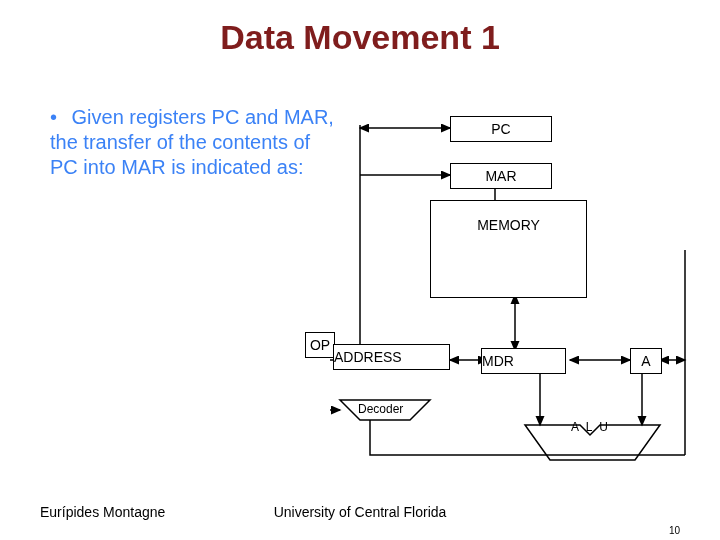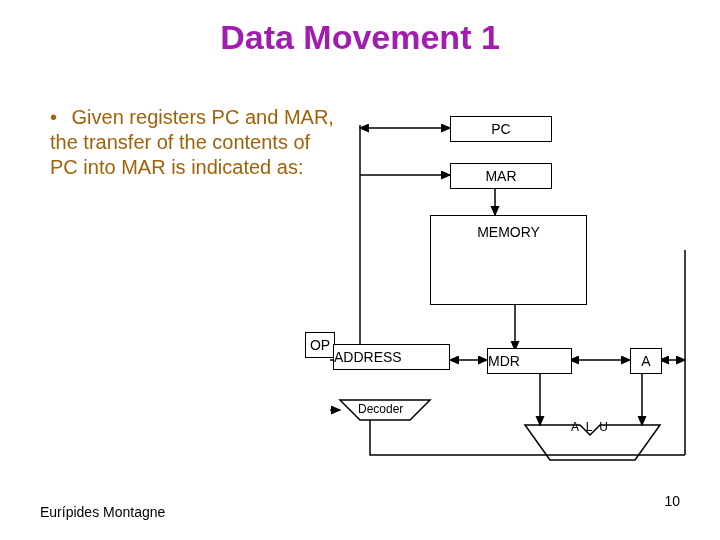--- a/index.html
+++ b/index.html
@@ -1,24 +1,24 @@
 <!DOCTYPE html>
 <html><head>
 <meta charset="utf-8">
 <style>
   html,body{margin:0;padding:0;width:720px;height:540px;font-family:Arial,Helvetica,sans-serif;background:#fff;color:#000}
   .slide{position:relative;width:720px;height:540px}
-  .title{position:absolute;top:18px;left:0;right:0;text-align:center;font-size:34px;font-weight:bold;color:#a21caf}
-  .bullet{position:absolute;left:50px;top:105px;width:290px;font-size:20px;color:#a16207;line-height:1.25}
+  .title{position:absolute;top:18px;left:0;right:0;text-align:center;font-size:34px;font-weight:bold;color:#7f1d1d}
+  .bullet{position:absolute;left:50px;top:105px;width:290px;font-size:20px;color:#3b82f6;line-height:1.25}
   .dot{display:inline-block;width:16px}
   .rtl{position:absolute;left:120px;top:258px;font-size:20px}
   .arrow-glyph{font-family:Wingdings,Arial;font-size:20px}
   .footer-left{position:absolute;left:40px;bottom:20px;font-size:14px}
   .footer-center{position:absolute;left:0;right:0;bottom:20px;text-align:center;font-size:14px}
-  .footer-right{position:absolute;right:40px;bottom:31px;font-size:14px}
+  .footer-right{position:absolute;right:40px;bottom:4px;font-size:10px}
 
   
   .diag{position:absolute;left:330px;top:100px;width:370px;height:380px}
   .box{position:absolute;border:1.5px solid #000;background:#fff;font-size:14px;display:flex;align-items:center;justify-content:center}
   .label{position:absolute;font-size:12px}
   svg.wires{position:absolute;left:0;top:0;width:370px;height:380px;pointer-events:none}
 </style>
 </head>
 <body>
 
@@ -70,24 +70,25 @@
 
       <path d="M 40 320 L 40 355 L 355 355" fill="none" stroke="#000" stroke-width="1.5"></path>
 
       <path d="M 195 325 L 250 325 L 260 335 L 270 325 L 330 325 L 305 360 L 220 360 Z" fill="none" stroke="#000" stroke-width="1.5"></path>
 
       <path d="M 10 300 L 100 300 L 80 320 L 30 320 Z" fill="none" stroke="#000" stroke-width="1.5"></path>
     </svg>
 
     <div class="box" style="left:120px;top:16px;width:100px;height:24px">PC</div>
     <div class="box" style="left:120px;top:63px;width:100px;height:24px">MAR</div>
-    <div class="box" style="left:100px;top:115px;width:155px;height:80px;align-items:flex-start;padding-top:8px">MEMORY</div>
+    <div class="box" style="left:100px;top:100px;width:155px;height:80px;align-items:flex-start;padding-top:16px">MEMORY</div>
     <div class="box" style="left:-25px;top:232px;width:28px;height:24px">OP</div>
     <div class="box" style="left:3px;top:244px;width:115px;height:24px;justify-content:flex-start;">ADDRESS</div>
-    <div class="box" style="left:157px;top:248px;width:83px;height:24px;justify-content:flex-start;">MDR</div>
+    <div class="box" style="left:151px;top:248px;width:83px;height:24px;justify-content:flex-start;">MDR</div>
     <div class="box" style="left:300px;top:248px;width:30px;height:24px">A</div>
     <div class="label" style="left:28px;top:302px">Decoder</div>
     <div class="label" style="left:241px;top:320px;letter-spacing:2px">A L U</div>
   </div>
 
   <div class="footer-left">Eurípides Montagne</div>
+  <div class="footer-center">University of Central Florida</div>
   <div class="footer-right">10</div>
 </div>
 
 </body></html>

